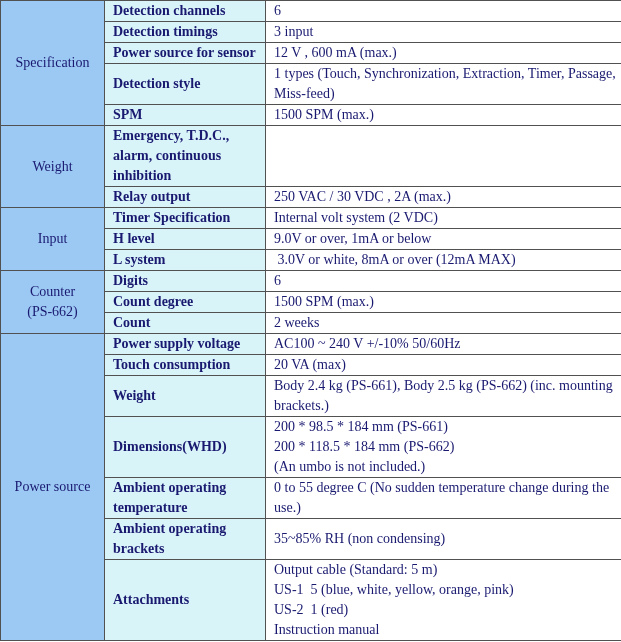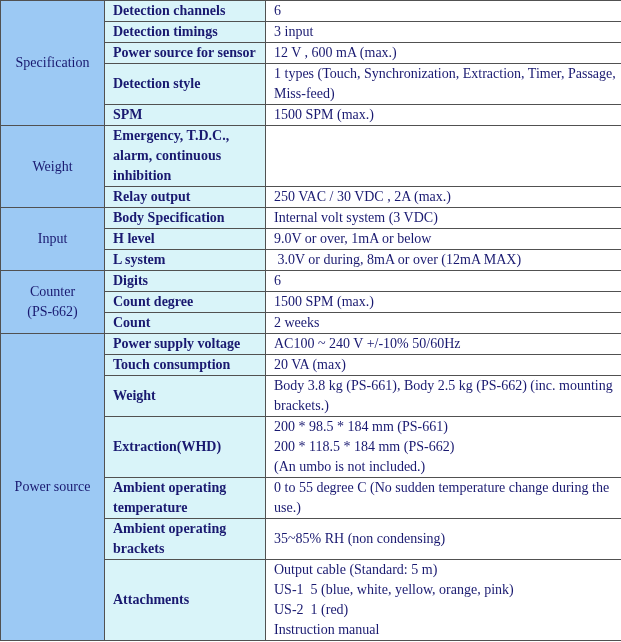--- a/index.html
+++ b/index.html
@@ -114,40 +114,40 @@
         </td>
         <td class="value">
           <div class="line">250 VAC / 30 VDC , 2A (max.)</div>
         </td>
       </tr>
       <tr>
         <td class="cat" rowspan="3">
           <div class="line">Input</div>
         </td>
         <td class="label">
-          <div class="line">Body Specification</div>
-        </td>
-        <td class="value">
-          <div class="line">Internal volt system (3 VDC)</div>
+          <div class="line">Timer Specification</div>
+        </td>
+        <td class="value">
+          <div class="line">Internal volt system (2 VDC)</div>
         </td>
       </tr>
       <tr>
         <td class="label">
           <div class="line">H level</div>
         </td>
         <td class="value">
           <div class="line">9.0V or over, 1mA or below</div>
         </td>
       </tr>
       <tr>
         <td class="label">
           <div class="line">L system</div>
         </td>
         <td class="value">
-          <div class="line"> 3.0V or during, 8mA or over (12mA MAX)</div>
+          <div class="line"> 3.0V or white, 8mA or over (12mA MAX)</div>
         </td>
       </tr>
       <tr>
         <td class="cat" rowspan="3">
           <div class="line">Counter</div>
           <div class="line">(PS-662)</div>
         </td>
         <td class="label">
           <div class="line">Digits</div>
         </td>
@@ -188,27 +188,27 @@
         </td>
         <td class="value">
           <div class="line">20 VA (max)</div>
         </td>
       </tr>
       <tr>
         <td class="label">
           <div class="line">Weight</div>
         </td>
         <td class="value">
-          <div class="line">Body 3.8 kg (PS-661), Body 2.5 kg (PS-662) (inc. mounting</div>
+          <div class="line">Body 2.4 kg (PS-661), Body 2.5 kg (PS-662) (inc. mounting</div>
           <div class="line">brackets.)</div>
         </td>
       </tr>
       <tr>
         <td class="label">
-          <div class="line">Extraction(WHD)</div>
+          <div class="line">Dimensions(WHD)</div>
         </td>
         <td class="value">
           <div class="line">200 * 98.5 * 184 mm (PS-661)</div>
           <div class="line">200 * 118.5 * 184 mm (PS-662)</div>
           <div class="line">(An umbo is not included.)</div>
         </td>
       </tr>
       <tr>
         <td class="label">
           <div class="line">Ambient operating</div>

